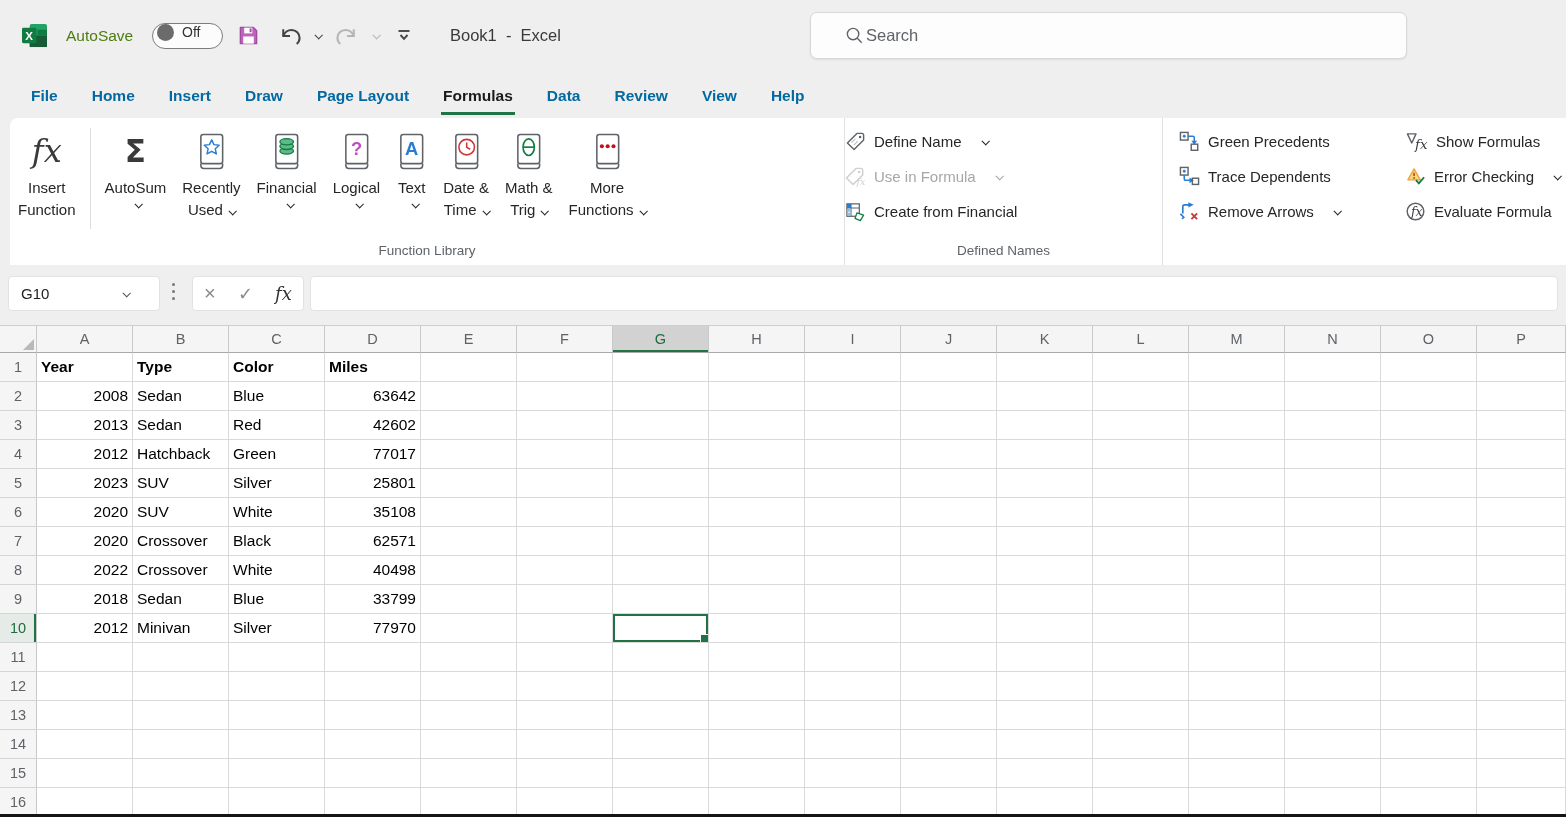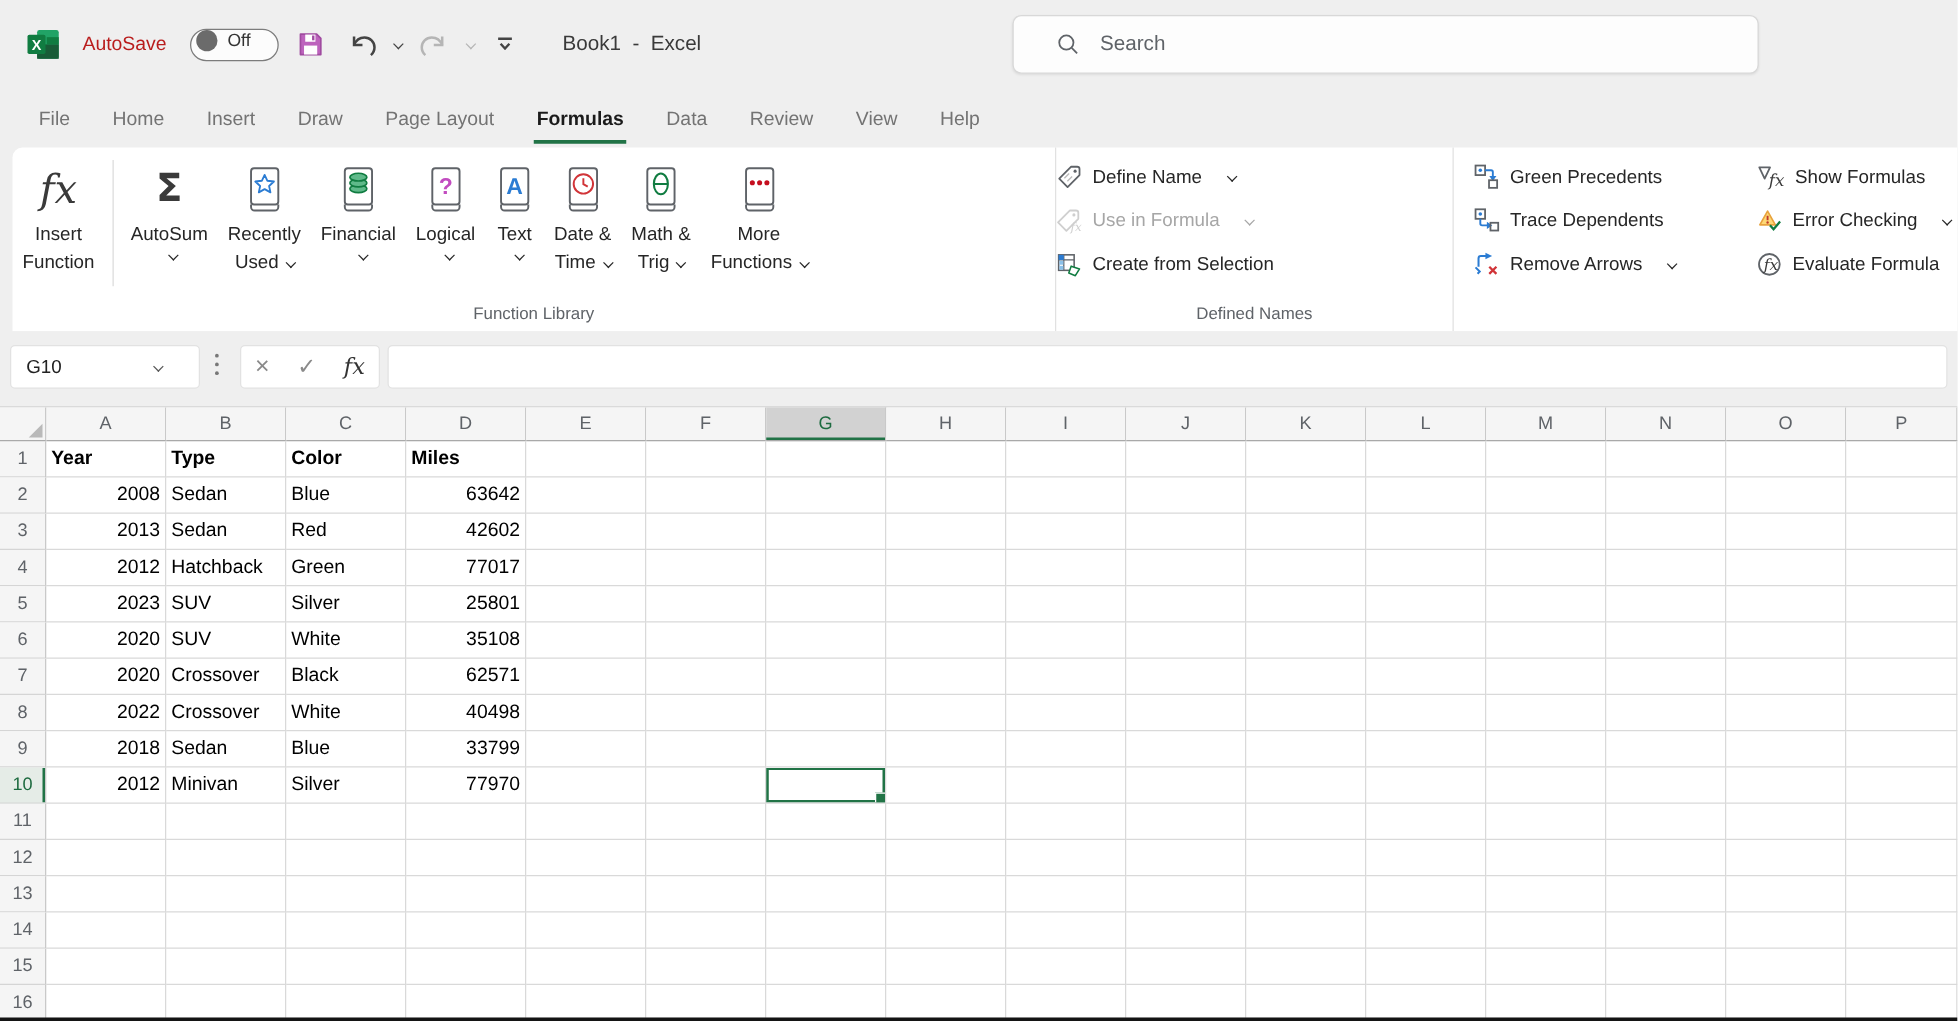--- a/index.html
+++ b/index.html
@@ -5,38 +5,38 @@
   * { box-sizing: border-box; margin: 0; padding: 0; }
   html,body { width:1566px; height:817px; overflow:hidden; }
   body {
     font-family: "Liberation Sans", "DejaVu Sans", sans-serif;
     background:#efefef; color:#262626; position:relative;
   }
   
   .titlebar { position:absolute; left:0; top:0; width:1566px; height:70px; background:#efefef; }
   .titlebar .abs { position:absolute; }
   .app-logo { left:21px; top:23px; }
-  .autosave-label { left:66px; top:27px; font-size:15.5px; color:#b91c1c; }
+  .autosave-label { left:66px; top:27px; font-size:15.5px; color:#4d7c0f; }
   .toggle { left:152px; top:23px; width:71px; height:26px; border:1px solid #7c7c7c; border-radius:13px; background:#fcfcfc; display:flex; align-items:flex-start; }
   .toggle .knob { width:17px; height:17px; border-radius:50%; background:#6b6b6b; margin-left:4px; }
   .toggle .state { font-size:14px; color:#333; margin-left:8px; }
   .qat-save { left:237px; top:24px; }
   .qat-undo { left:277px; top:24px; }
   .qat-redo { left:335px; top:24px; }
   .undo-chev { left:309px; top:33px; }
   .redo-chev { left:367px; top:33px; color:#b5b5b5; }
   .qat-custom { left:396px; top:29px; }
   .doc-title { left:450px; top:26px; font-size:16.5px; color:#3a3a3a; white-space:pre; }
   .searchbox { left:810px; top:12px; width:597px; height:47px; background:#fdfdfd; border:1px solid #d8d8d8; border-radius:7px; box-shadow:0 1px 2px rgba(0,0,0,.08); display:flex; align-items:center; padding-left:34px; }
-  .searchbox input { border:none; outline:none; background:transparent; font-size:16.5px; color:#444; margin-left:16px; width:480px; font-family:inherit; }
+  .searchbox input { border:none; outline:none; background:transparent; font-size:16.5px; color:#444; margin-left:2px; width:480px; font-family:inherit; }
   .searchbox input::placeholder { color:#5f6368; }
   
   .menutabs { position:absolute; left:14px; top:70px; height:48px; display:flex; align-items:stretch; }
   .tab { display:flex; align-items:center; padding:0 15px; cursor:default; }
-  .tab .tlabel { font-size:15.5px; color:#737373; padding:13px 2px 10px; }
+  .tab .tlabel { font-size:15.5px; color:#0369a1; padding:13px 2px 10px;font-weight:bold; }
   .tab.active .tlabel { font-weight:700; color:#1b1b1b; border-bottom:3px solid #217346; padding-bottom:7px; }
   
   .ribbon { position:absolute; left:10px; top:118px; width:1556px; height:147px; background:#fff; border-top-left-radius:8px; }
   .rgroups { display:flex; height:100%; }
   .rgroup { display:flex; flex-direction:column; border-right:1px solid #e1e1e1; }
   .rgroup:last-child { border-right:none; }
   .rgroup-content { flex:1; display:flex; align-items:flex-start; }
   .rgroup-label { text-align:center; font-size:13.5px; color:#5f6368; padding:0 0 7px; }
   .g-funclib { width:835px; }
   .g-defnames { width:318px; }
@@ -345,21 +345,21 @@
               <span class="icn">
                 <svg viewBox="0 0 22 22" width="21" height="21">
                   <rect x="2" y="3" width="13" height="13" fill="#fff" stroke="#5f6368" stroke-width="1.3"></rect>
                   <path d="M2 7.3h13M6.3 3v13" stroke="#5f6368" stroke-width="1.1"></path>
                   <rect x="2" y="3" width="4.3" height="4.3" fill="#2b7cd3"></rect>
                   <rect x="2.6" y="7.9" width="3.4" height="3.4" fill="#8bc1ea"></rect>
                   <rect x="2.6" y="12.2" width="3.4" height="3.3" fill="#8bc1ea"></rect>
                   <path d="M12.5 12.5l7 2.3-3.5 5.7-5.5-2.3z" fill="#fff" stroke="#107c41" stroke-width="1.3" stroke-linejoin="round"></path>
                 </svg>
               </span>
-              <span class="slabel">Create from Selection</span>
+              <span class="slabel">Create from Financial</span>
             </div>
           </div>
       </div>
       <div class="rgroup-label">Defined Names</div>
     </div>
     <div class="rgroup g-auditing">
       <div class="rgroup-content">
         <div class="fa-col fa-col1">
             <div class="smallbtn">
               <span class="icn">

